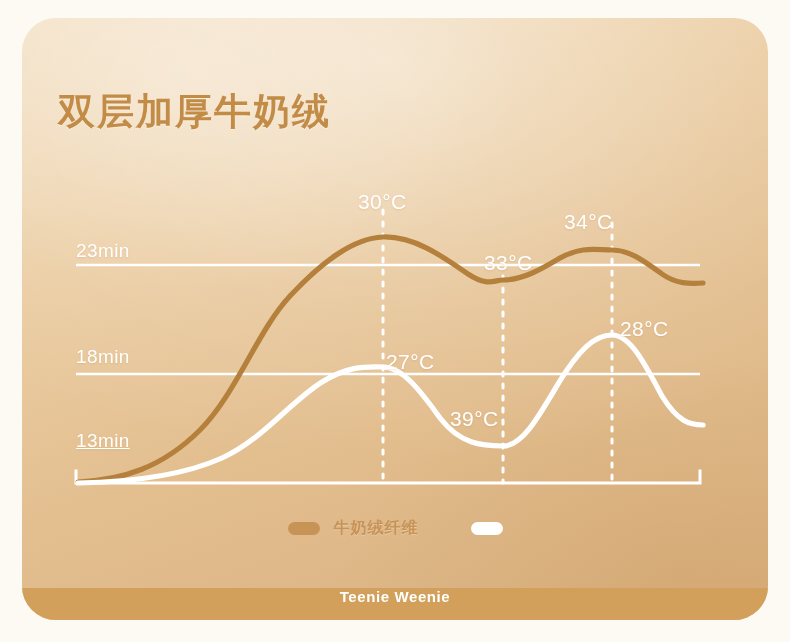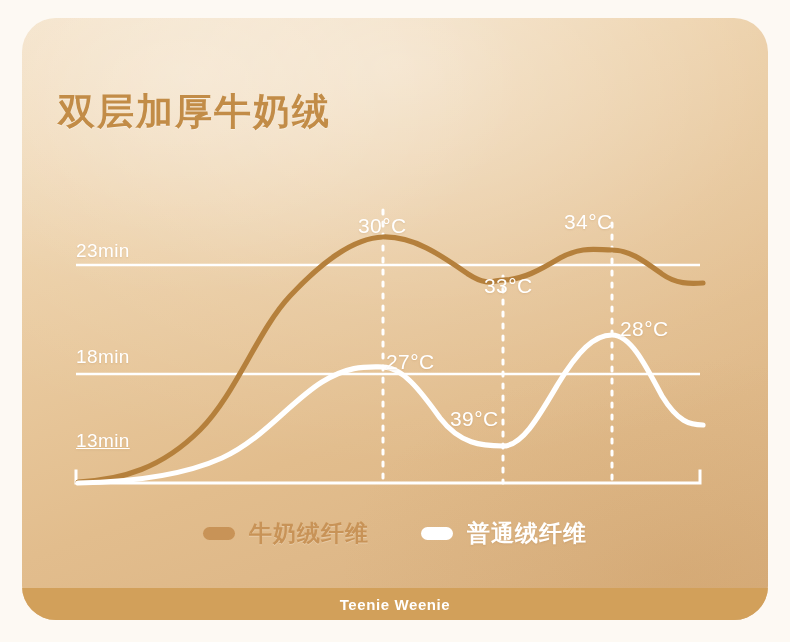--- a/index.html
+++ b/index.html
@@ -120,38 +120,38 @@
     align-items: center;
     gap: 14px;
   }
   .swatch {
     width: 32px;
     height: 13px;
     border-radius: 7px;
     display: block;
   }
   .legend-text {
-    font-size: 23px;
+    font-size: 16px;
     font-weight: 700;
     letter-spacing: 1px;
     white-space: nowrap;
   }
   .legend-text.brown { color: #c89357; text-shadow: 0 1px 0 rgba(255,255,255,0.25); }
   .legend-text.white { color: #ffffff; text-shadow: 0 1px 2px rgba(160,110,55,0.20); }
 
   
   .footer {
     position: absolute;
     left: 0;
     bottom: 0;
     width: 746px;
     height: 32px;
     background: #d2a05a;
     display: flex;
-    align-items: center;
+    align-items: flex-start;
     justify-content: center;
   }
   .footer-text {
     color: #ffffff;
     font-size: 15px;
     font-weight: 700;
     letter-spacing: 0.6px;
   }
 </style>
 </head>
@@ -196,35 +196,34 @@
                C 500 428, 516 400, 536 366
                C 556 333, 572 317, 590 317
                C 608 317, 622 344, 640 378
                C 656 404, 668 407, 681 407" fill="none" stroke="#ffffff" stroke-width="5.2" stroke-linecap="round"></path>
     </svg>
 
     <div class="axis-label" style="left:54px; top:222px;">23min</div>
     <div class="axis-label" style="left:54px; top:328px;">18min</div>
     <div class="axis-label" style="left:54px; top:412px;text-decoration:underline;">13min</div>
 
-    <div class="temp-label" style="left:336px; top:196px;">30°C</div>
-    <div class="temp-label" style="left:462px; top:233px;margin-top:23px;">33°C</div>
+    <div class="temp-label" style="left:336px; top:172px;">30°C</div>
+    <div class="temp-label" style="left:462px; top:233px;">33°C</div>
     <div class="temp-label" style="left:542px; top:192px;">34°C</div>
     <div class="temp-label" style="left:364px; top:332px;">27°C</div>
     <div class="temp-label" style="left:428px; top:389px;">39°C</div>
     <div class="temp-label" style="left:598px; top:299px;">28°C</div>
 
     <div class="legend">
       <div class="legend-item">
         <span class="swatch" style="background:#c89357;"></span>
         <span class="legend-text brown">牛奶绒纤维</span>
       </div>
       <div class="legend-item">
         <span class="swatch" style="background:#ffffff;"></span>
-        <span class="legend-text white">普通绒纤维</span>
       </div>
     </div>
 
     <div class="footer">
       <span class="footer-text">Teenie Weenie</span>
     </div>
 
   </div>
 </div>
 

